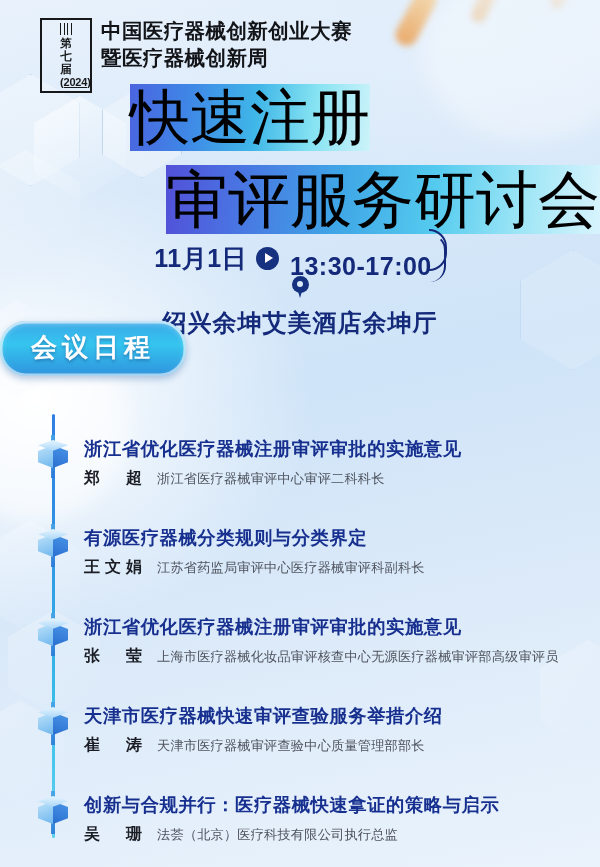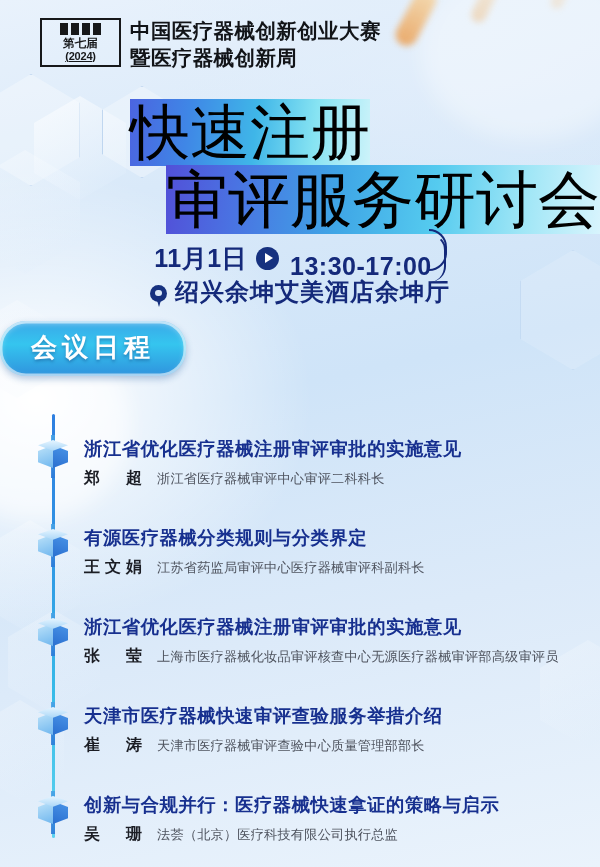--- a/index.html
+++ b/index.html
@@ -29,37 +29,37 @@
     clip-path:polygon(50% 0,100% 26%,100% 74%,50% 100%,0 74%,0 26%);
   }
   .blob{position:absolute;border-radius:50%;filter:blur(10px);}
   .capsule{
     position:absolute;border-radius:40px;
     filter:blur(3px);
   }
   
   .header{position:absolute;left:40px;top:18px;display:flex;align-items:flex-start;gap:9px;z-index:5;}
   .emblem{
-    width:81px;border:2.4px solid #17181a;background:transparent;
+    width:52px;border:2.4px solid #17181a;background:transparent;
     padding:3px 18px 2px;box-sizing:border-box;text-align:center;
   }
   .emblem-squares{display:flex;gap:2.5px;justify-content:center;margin-bottom:2px;}
   .emblem-squares i{display:block;width:9px;height:12px;background:#17181a;}
   .emblem-t1{font-size:11.5px;font-weight:700;color:#17181a;line-height:1.12;letter-spacing:.2px;}
   .emblem-t2{font-size:11px;font-weight:700;color:#17181a;line-height:1.18;letter-spacing:-.2px;text-decoration:underline;}
   .htitle{font-size:20.5px;font-weight:800;color:#121418;line-height:1.31;letter-spacing:.4px;white-space:nowrap;}
   .l1{
     top:96px;font-size:60px;
     background-image:linear-gradient(96deg,#4b64e0 0%,#3f86e6 24%,#3fb6e8 52%,#86e3f2 76%,#cdf3fa 100%);
   }
   .l2{
     font-size:62px;
     background-image:linear-gradient(96deg,#5250d8 0%,#4a72e2 16%,#3fa6e6 40%,#55cbef 62%,#9fe6f6 82%,#d8f4fd 100%);
   }
-  .l1w{position:absolute;left:0;top:93px;width:500px;text-align:center;}
+  .l1w{position:absolute;left:0;top:78px;width:500px;text-align:center;}
   .l2w{position:absolute;left:0;top:158px;width:600px;text-align:right;}
   
   .meta{position:absolute;left:0;width:600px;text-align:center;z-index:6;}
   .daterow{top:234px;display:flex;justify-content:center;align-items:center;gap:9px;}
   .dtxt{font-size:25px;font-weight:800;color:#14297a;letter-spacing:.5px;}
   .playicon{
     width:23px;height:23px;border-radius:50%;background:#16317f;
     display:flex;align-items:center;justify-content:center;flex:0 0 auto;
   }
   .playicon span{
@@ -70,21 +70,21 @@
     font-size:25px;font-weight:800;color:#14297a;letter-spacing:.5px;
     padding:16px 12px 1px 2px;border-right:2px solid #14297a;
     border-top-right-radius:16px;border-bottom-right-radius:16px;
     border-top:2px solid rgba(20,41,122,.0);
   }
   .timewrap{position:relative;display:flex;align-items:center;}
   .timewrap::after{
     content:"";position:absolute;right:-1px;top:-5px;width:16px;height:38px;
     border:2px solid #14297a;border-left:none;border-radius:0 19px 19px 0;
   }
-  .locrow{top:276px;display:flex;justify-content:center;align-items:flex-end;gap:8px;}
+  .locrow{top:276px;display:flex;justify-content:center;align-items:center;gap:8px;flex-direction:column;}
   .pin{position:relative;width:17px;height:23px;flex:0 0 auto;}
   .pin::before{
     content:"";position:absolute;left:0;top:0;width:17px;height:17px;border-radius:50% 50% 50% 50%;
     background:#16317f;
   }
   .pin::after{
     content:"";position:absolute;left:5.6px;top:12px;width:0;height:0;
     border-left:3.1px solid transparent;border-right:3.1px solid transparent;
     border-top:10px solid #16317f;
   }

